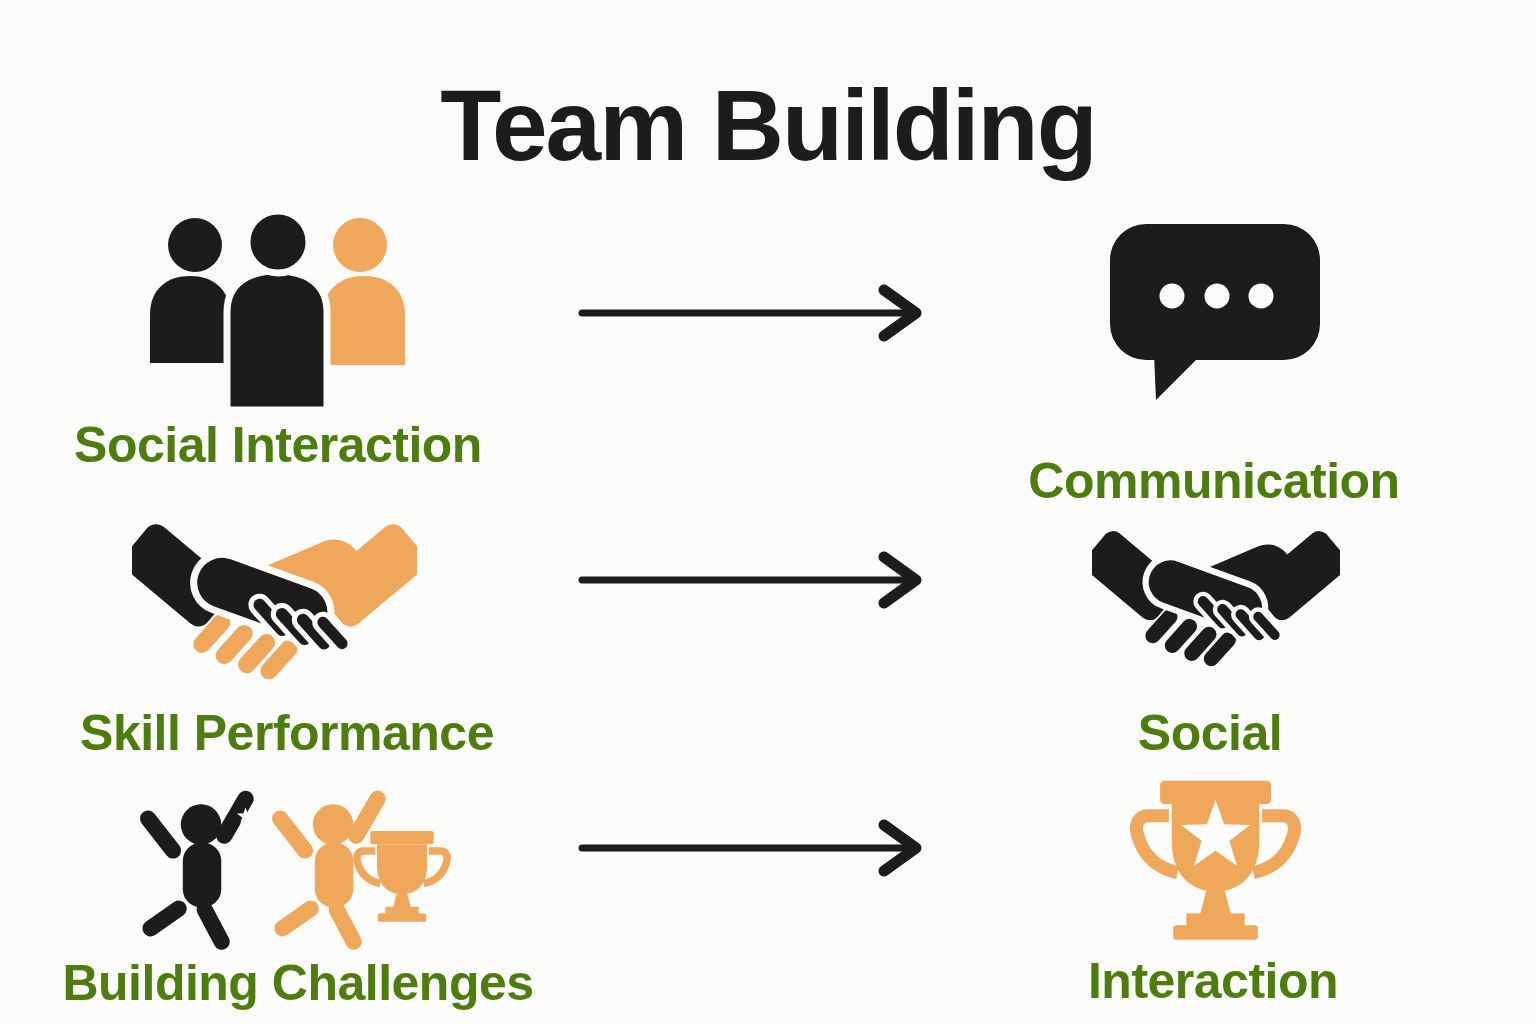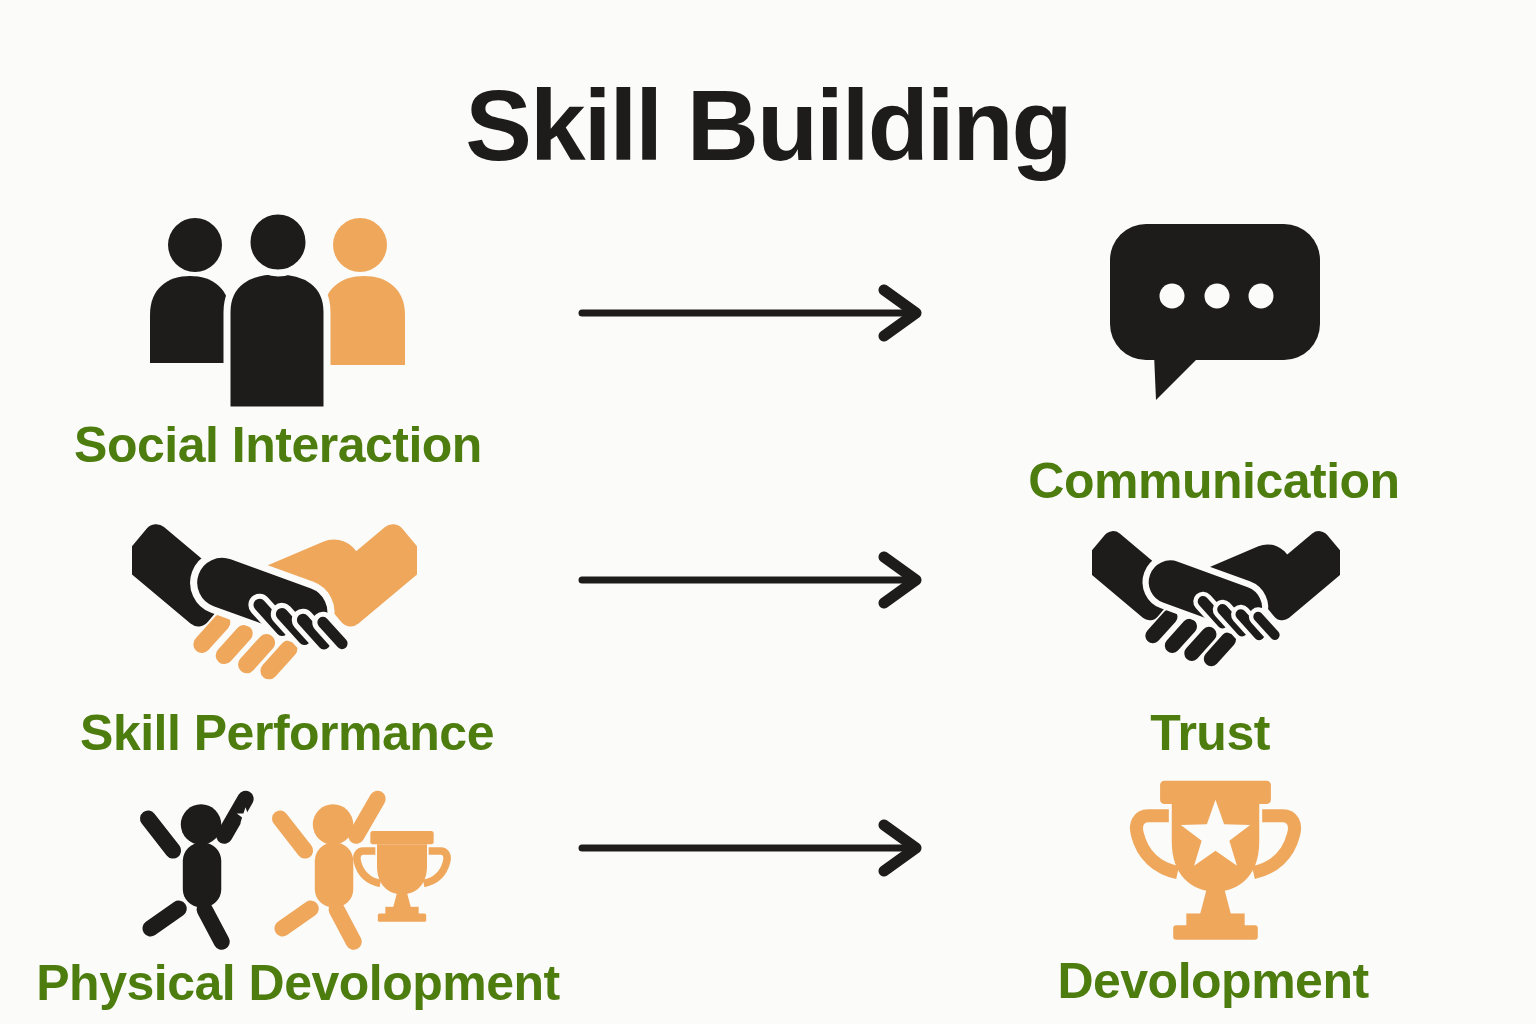--- a/index.html
+++ b/index.html
@@ -81,21 +81,21 @@
       <path d="M30 22 H90 V48 C90 70 77 82 60 82 C43 82 30 70 30 48 Z" fill="var(--tr)"></path>
       <path d="M54 80 L49 99 H71 L66 80 Z" fill="var(--tr)"></path>
       <rect x="40" y="97" width="40" height="10" fill="var(--tr)"></rect>
       <rect x="31" y="105" width="58" height="10" rx="2" fill="var(--tr)"></rect>
     </g>
   </defs>
 </svg>
 
 <div class="canvas">
 
-  <h1 class="title">Skill Building</h1>
+  <h1 class="title">Team Building</h1>
 
   <div>
 
     <svg class="abs" style="left:148px; top:212px;" width="258" height="198" viewBox="0 0 258 198" xmlns="http://www.w3.org/2000/svg">
       <circle cx="47" cy="33" r="27" fill="#1e1c1a"></circle>
       <path d="M2 151 V103 C2 76 20 64 42 64 C64 64 82 76 82 103 V151 Z" fill="#1e1c1a"></path>
       <circle cx="212" cy="33" r="27" fill="#efa75c"></circle>
       <path d="M175 153 V103 C175 76 194 64 216 64 C238 64 257 76 257 103 V153 Z" fill="#efa75c"></path>
       <path d="M79 198 V100 C79 71 101 59 129 59 C157 59 179 71 179 100 V198 Z" fill="#1e1c1a" stroke="#fbfbf9" stroke-width="7"></path>
       <circle cx="130" cy="30" r="31" fill="#1e1c1a" stroke="#fbfbf9" stroke-width="7"></circle>
@@ -129,46 +129,46 @@
 
     <svg class="abs" style="left:578px; top:550px;" width="346" height="60" viewBox="0 0 346 60" xmlns="http://www.w3.org/2000/svg">
       <line x1="4" y1="30" x2="332" y2="30" stroke="#1e1c1a" stroke-width="7" stroke-linecap="round"></line>
       <polyline points="306,7 338,30 306,53" fill="none" stroke="#1e1c1a" stroke-width="11" stroke-linecap="round" stroke-linejoin="round"></polyline>
     </svg>
 
     <svg class="abs" style="left:1092px; top:524px;" width="248" height="155" viewBox="0 0 280 175" xmlns="http://www.w3.org/2000/svg">
       <use href="#handshake" style="--hs1:#1e1c1a; --hs2:#1e1c1a;"></use>
     </svg>
 
-    <div class="item-label" style="left:1210px; top:704px;">Trust</div>
+    <div class="item-label" style="left:1210px; top:704px;">Social</div>
   </div>
 
   <div>
 
     <svg class="abs" style="left:136px; top:786px;" width="126" height="172" viewBox="0 0 120 170" xmlns="http://www.w3.org/2000/svg">
       <use href="#jumper" style="--jp:#1e1c1a;"></use>
       <polygon fill="#fbfbf9" points="106,21 108.1,27.1 114.6,27.2 109.4,31.1 111.3,37.3 106,33.6 100.7,37.3 102.6,31.1 97.4,27.2 103.9,27.1"></polygon>
     </svg>
 
     <svg class="abs" style="left:268px; top:786px;" width="126" height="172" viewBox="0 0 120 170" xmlns="http://www.w3.org/2000/svg">
       <use href="#jumper" style="--jp:#efa75c;"></use>
     </svg>
 
     <svg class="abs" style="left:352px; top:826px;" width="100" height="100" viewBox="0 0 120 120" xmlns="http://www.w3.org/2000/svg">
       <use href="#trophy" style="--tr:#efa75c;"></use>
     </svg>
 
-    <div class="item-label" style="left:298px; top:954px;">Physical Devolopment</div>
+    <div class="item-label" style="left:298px; top:954px;">Building Challenges</div>
 
     <svg class="abs" style="left:578px; top:818px;" width="346" height="60" viewBox="0 0 346 60" xmlns="http://www.w3.org/2000/svg">
       <line x1="4" y1="30" x2="332" y2="30" stroke="#1e1c1a" stroke-width="7" stroke-linecap="round"></line>
       <polyline points="306,7 338,30 306,53" fill="none" stroke="#1e1c1a" stroke-width="11" stroke-linecap="round" stroke-linejoin="round"></polyline>
     </svg>
 
     <svg class="abs" style="left:1128px; top:772px;" width="175" height="175" viewBox="0 0 120 120" xmlns="http://www.w3.org/2000/svg">
       <use href="#trophy" style="--tr:#efa75c;"></use>
       <polygon fill="#fbfbf9" points="60,19 65.9,35.9 83.8,36.3 69.5,47.1 74.7,64.2 60,54 45.3,64.2 50.5,47.1 36.2,36.3 54.1,35.9"></polygon>
     </svg>
 
-    <div class="item-label" style="left:1213px; top:952px;">Devolopment</div>
+    <div class="item-label" style="left:1213px; top:952px;">Interaction</div>
   </div>
 
 </div>
 
 </body></html>

